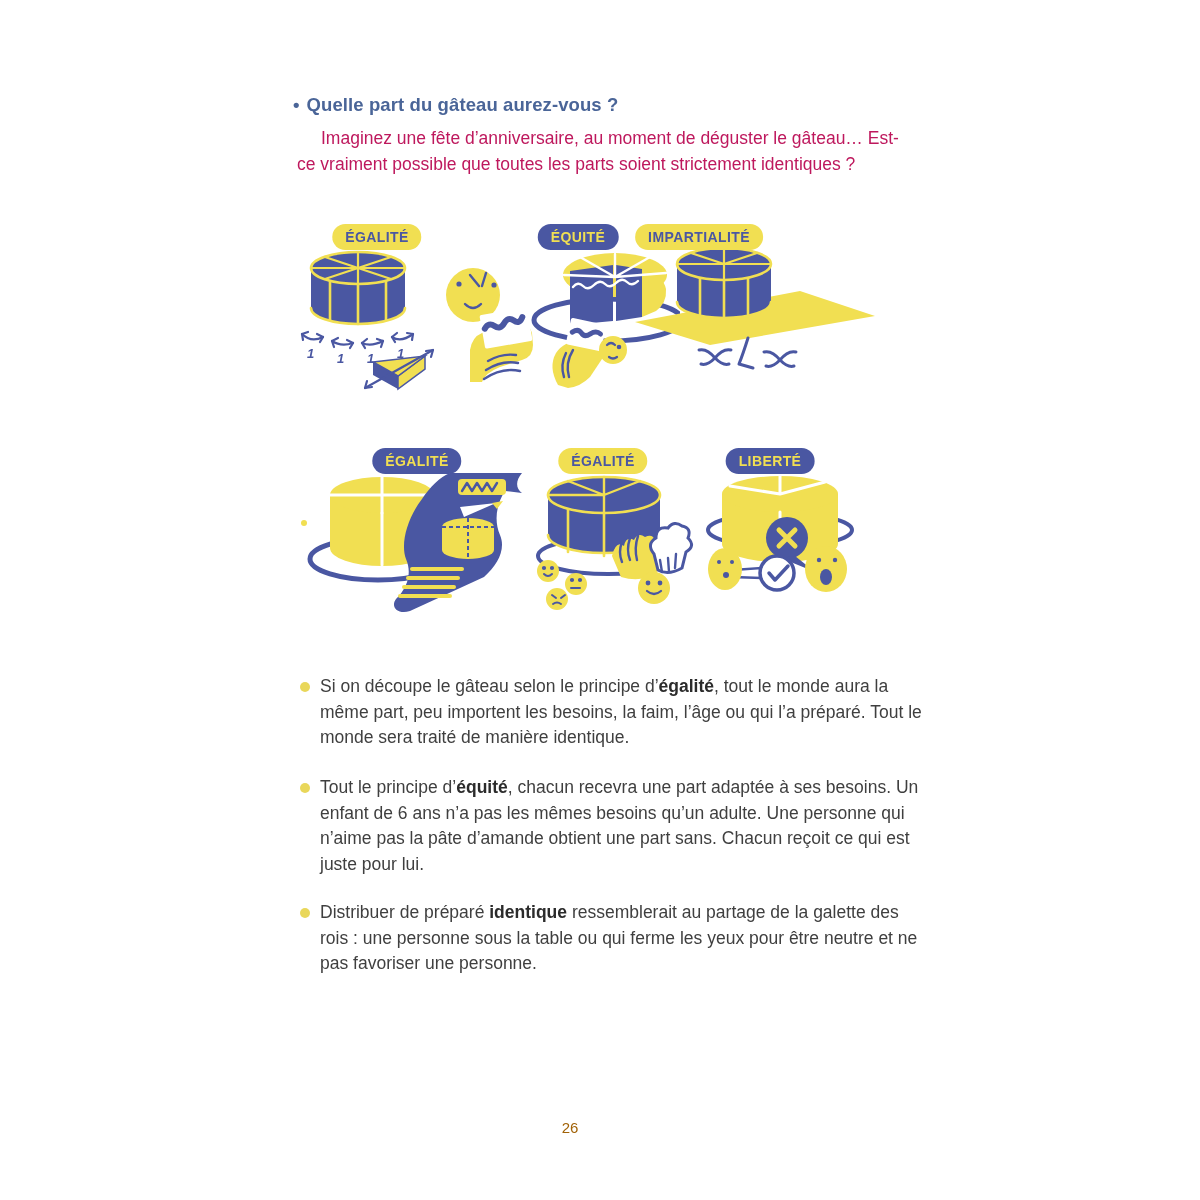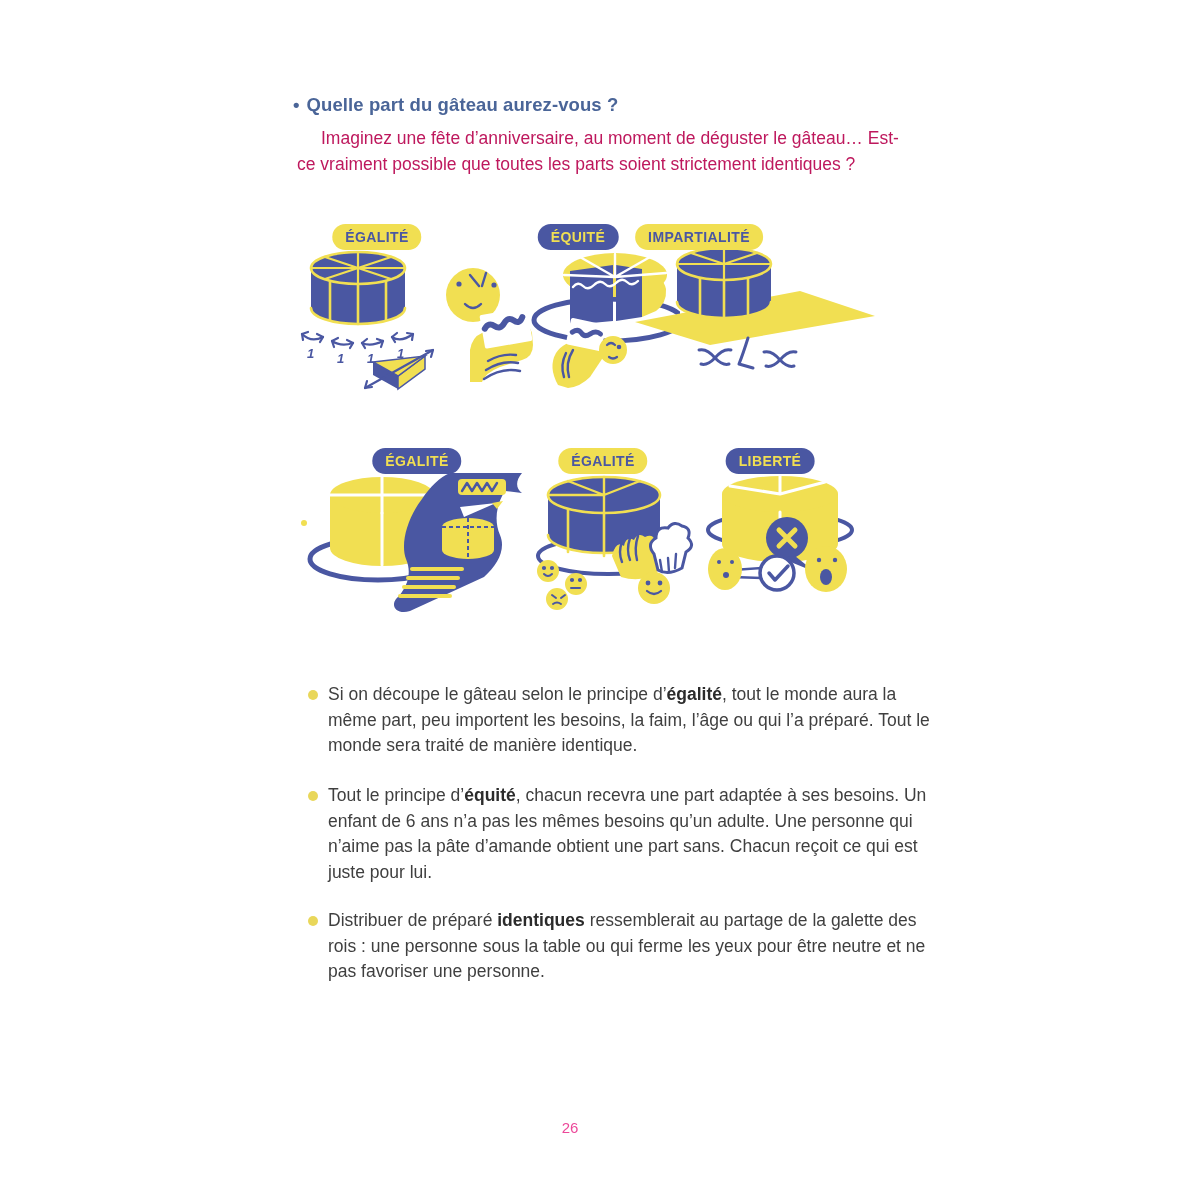--- a/index.html
+++ b/index.html
@@ -6,40 +6,40 @@
   .page{position:relative;width:1136px;height:1200px;background:#ffffff;overflow:hidden;
         font-family:"Liberation Sans","DejaVu Sans",sans-serif;color:#3f3f3f;}
   
   .heading{position:absolute;left:293px;top:94px;width:620px;
            font-size:18.5px;font-weight:bold;color:#4a6598;letter-spacing:.1px;}
   .heading .hdot{margin-right:7px;}
   
   .intro{position:absolute;left:293px;top:121px;width:618px;margin:4px;
          font-size:17.5px;line-height:26px;text-indent:24px;color:#be185d;}
   
-  .bullet-para{position:absolute;left:300px;width:602px;margin:8px;padding-left:20px;
+  .bullet-para{position:absolute;left:300px;width:602px;margin:0;padding-left:20px;
                font-size:17.5px;line-height:25.5px;color:#3f3f3f;}
   .bullet-para b{color:#2b2b2b;}
   .bdot{position:absolute;left:0;top:8px;width:10px;height:10px;border-radius:50%;background:#e9d75a;}
   .bp1{top:674px;} .bp2{top:775px;} .bp3{top:900px;}
   
   .pill{position:absolute;transform:translateX(-50%);padding:5px 13px;border-radius:16px;
         font-size:14px;font-weight:bold;letter-spacing:.4px;white-space:nowrap;}
   .pill-y{background:#f1df52;color:#4a57a2;}
   .pill-b{background:#4a57a2;color:#f1df52;}
   .svgpanel{position:absolute;}
   
   .fb{fill:#4a57a2;} .fy{fill:#f1df52;} .fw{fill:#ffffff;}
   .sy{stroke:#f1df52;fill:none;stroke-width:2.6;stroke-linecap:round;}
   .sb{stroke:#4a57a2;fill:none;stroke-width:2.6;stroke-linecap:round;stroke-linejoin:round;}
   .sw{stroke:#ffffff;fill:none;stroke-width:2.6;stroke-linecap:round;}
   .one{font:italic bold 13px "Liberation Sans",sans-serif;fill:#4a57a2;}
   
   .pagenum{position:absolute;left:4px;right:0;top:1119px;text-align:center;
-           font-size:15px;color:#ec4899;}
+           font-size:15px;color:#a16207;}
 </style>
 </head>
 <body>
 
 <div class="page">
 
   <div class="heading">
     <span class="hdot">•</span><span>Quelle part du gâteau aurez-vous ?</span>
   </div>
 
@@ -306,18 +306,18 @@
     <div class="pill pill-b" style="left:770px;top:448px;">LIBERTÉ</div>
   </div>
 
   <p class="bullet-para bp1">
     <span class="bdot"></span><span>Si on découpe le gâteau selon le principe d’</span><b>égalité</b><span>, tout le monde aura la même part, peu importent les besoins, la faim, l’âge ou qui l’a préparé. Tout le monde sera traité de manière identique.</span>
   </p>
   <p class="bullet-para bp2">
     <span class="bdot"></span><span>Tout le principe d’</span><b>équité</b><span>, chacun recevra une part adaptée à ses besoins. Un enfant de 6 ans n’a pas les mêmes besoins qu’un adulte. Une personne qui n’aime pas la pâte d’amande obtient une part sans. Chacun reçoit ce qui est juste pour lui.</span>
   </p>
   <p class="bullet-para bp3">
-    <span class="bdot"></span><span>Distribuer de préparé </span><b>identiques</b><span> ressemblerait au partage de la galette des rois : une personne sous la table ou qui ferme les yeux pour être neutre et ne pas favoriser une personne.</span>
+    <span class="bdot"></span><span>Distribuer de préparé </span><b>identique</b><span> ressemblerait au partage de la galette des rois : une personne sous la table ou qui ferme les yeux pour être neutre et ne pas favoriser une personne.</span>
   </p>
 
   <div class="pagenum">26</div>
 
 </div>
 
 </body></html>

